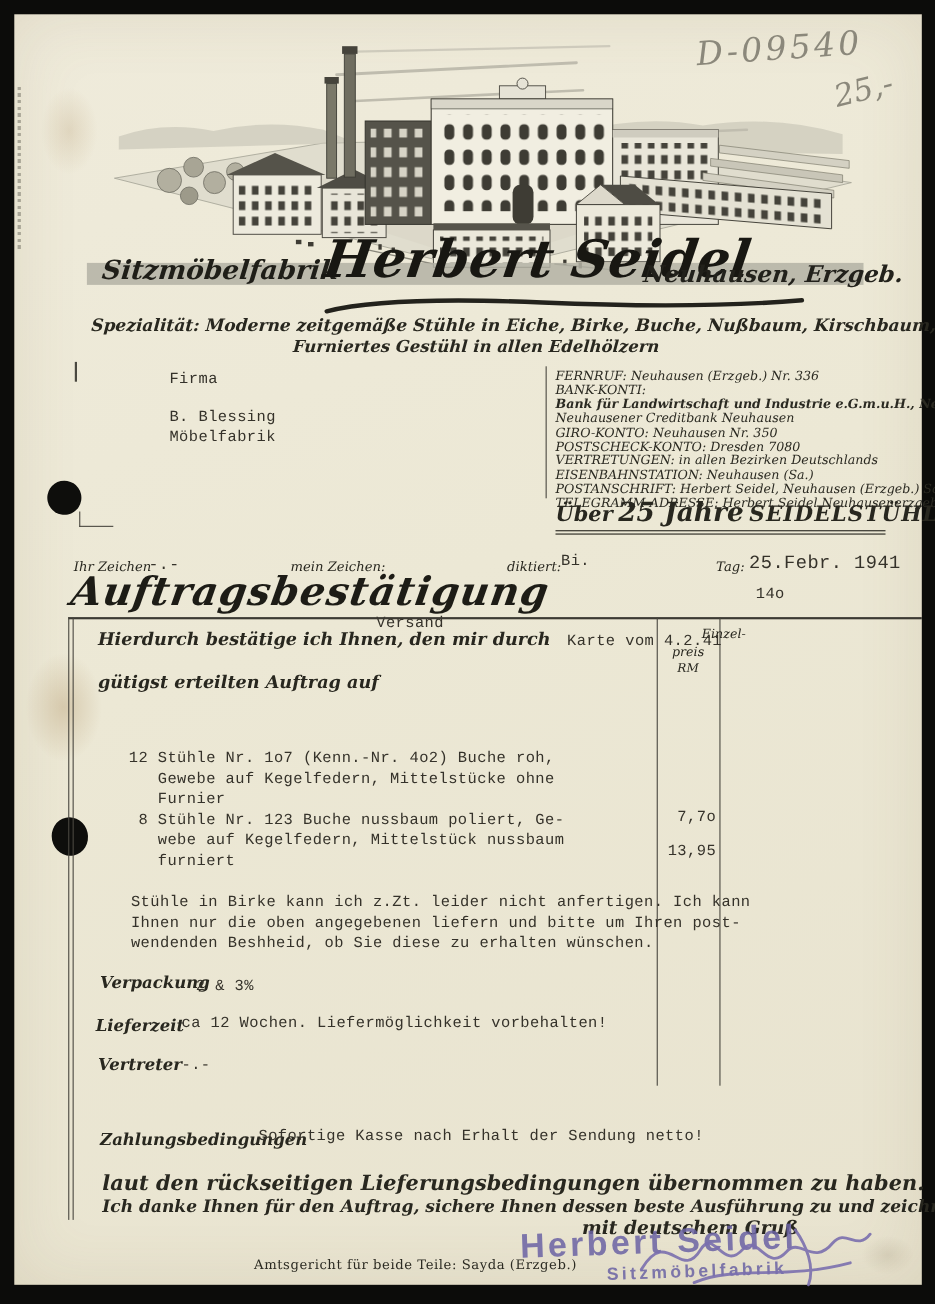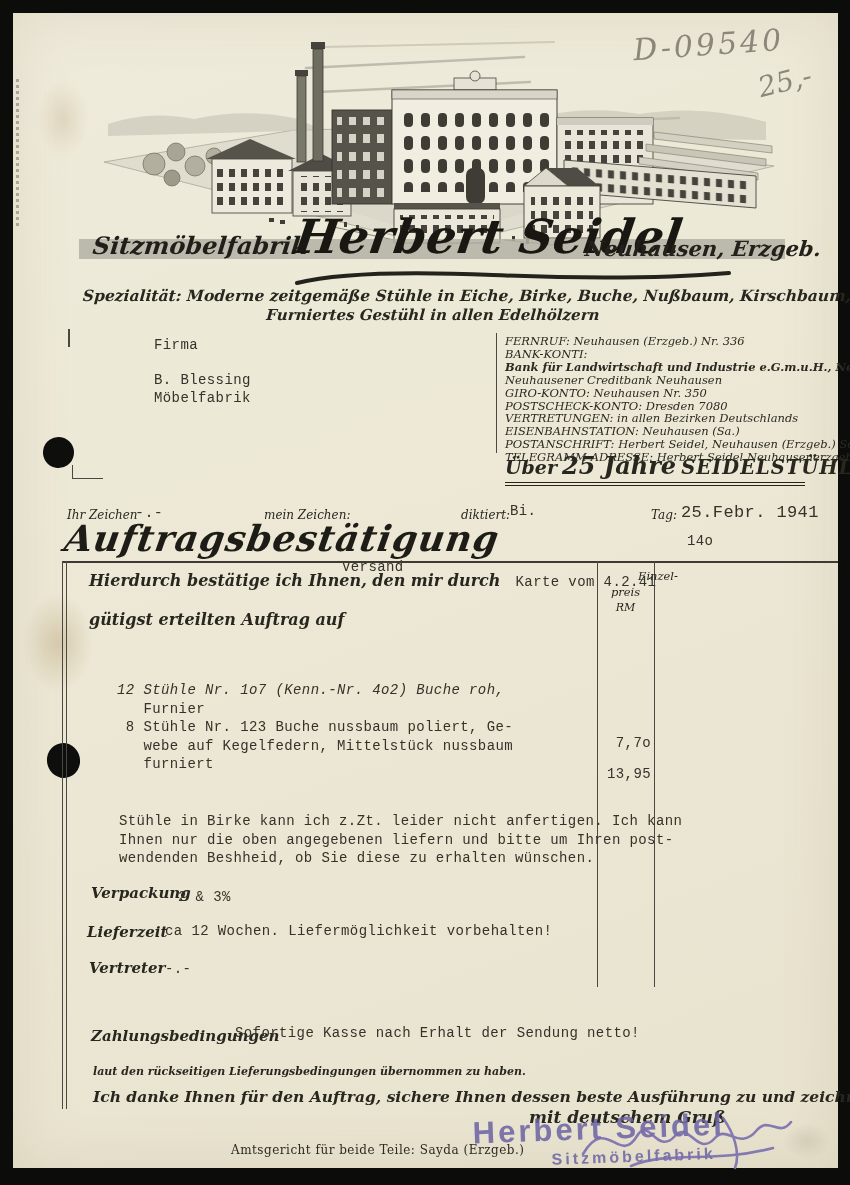--- a/index.html
+++ b/index.html
@@ -193,21 +193,22 @@
     <div class="scr" style="font-size:11px;line-height:16px;">RM</div>
   </div>
 
   <div class="abs nowrap" style="left:76px;top:558px;">
     <span class="scr" style="font-size:16px;font-weight:bold;">Hierdurch bestätige ich Ihnen, den mir durch</span>
     <span class="tw" style="margin-left:10px;">Karte vom 4.2.41</span>
   </div>
   <div class="abs scr nowrap" style="left:76px;top:597px;font-size:16px;font-weight:bold;">gütigst erteilten Auftrag auf</div>
 
   <div class="abs" style="left:104px;top:668px;">
-    <div class="tw" style="line-height:18.6px;font-style:italic;">12 Stühle Nr. 1o7 (Kenn.-Nr. 4o2) Buche roh,</div>
+    <div class="tw" style="line-height:18.6px;">12 Stühle Nr. 1o7 (Kenn.-Nr. 4o2) Buche roh,</div>
+    <div class="tw" style="line-height:18.6px;">   Gewebe auf Kegelfedern, Mittelstücke ohne</div>
     <div class="tw" style="line-height:18.6px;">   Furnier</div>
     <div class="tw" style="line-height:18.6px;"> 8 Stühle Nr. 123 Buche nussbaum poliert, Ge-</div>
     <div class="tw" style="line-height:18.6px;">   webe auf Kegelfedern, Mittelstück nussbaum</div>
     <div class="tw" style="line-height:18.6px;">   furniert</div>
   </div>
   <div class="abs tw" style="left:538px;top:701px;width:100px;text-align:right;margin-top:21px;">7,7o</div>
   <div class="abs tw" style="left:538px;top:753px;width:100px;text-align:right;">13,95</div>
 
   <div class="abs" style="left:106px;top:799px;">
     <div class="tw" style="line-height:18.6px;">Stühle in Birke kann ich z.Zt. leider nicht anfertigen. Ich kann</div>
@@ -218,21 +219,21 @@
   <div class="abs scr nowrap" style="left:78px;top:871px;font-size:15px;font-weight:bold;">Verpackung</div>
   <div class="abs tw" style="left:165px;top:876px;">2 &amp; 3%</div>
   <div class="abs scr nowrap" style="left:74px;top:910px;font-size:15px;font-weight:bold;">Lieferzeit</div>
   <div class="abs tw" style="left:152px;top:910px;">ca 12 Wochen. Liefermöglichkeit vorbehalten!</div>
   <div class="abs scr nowrap" style="left:76px;top:946px;font-size:15px;font-weight:bold;">Vertreter</div>
   <div class="abs tw" style="left:152px;top:948px;">-.-</div>
 
   <div class="abs scr nowrap" style="left:78px;top:1014px;font-size:15px;font-weight:bold;">Zahlungsbedingungen</div>
   <div class="abs tw" style="left:222px;top:1012px;">Sofortige Kasse nach Erhalt der Sendung netto!</div>
 
-  <div class="abs scr nowrap" style="left:80px;top:1052px;font-size:11px;font-weight:bold;text-align:right;">laut den rückseitigen Lieferungsbedingungen übernommen zu haben.</div>
+  <div class="abs scr nowrap" style="left:80px;top:1052px;font-size:19px;font-weight:bold;text-align:right;">laut den rückseitigen Lieferungsbedingungen übernommen zu haben.</div>
   <div class="abs scr nowrap" style="left:80px;top:1074px;font-size:15.5px;font-weight:bold;">Ich danke Ihnen für den Auftrag, sichere Ihnen dessen beste Ausführung zu und zeichne</div>
   <div class="abs scr nowrap" style="left:516px;top:1094px;font-size:17px;font-weight:bold;">mit deutschem Gruß</div>
 
   <div class="abs nowrap" style="left:218px;top:1130px;font-size:12px;color:#2b2a22;letter-spacing:.5px;">Amtsgericht für beide Teile: Sayda (Erzgeb.)</div>
 
   <div class="abs" style="left:460px;top:1098px;transform:rotate(-2deg);opacity:.85;">
     <div class="stampTxt nowrap" style="font-size:31px;font-weight:bold;letter-spacing:3px;">Herbert Seidel</div>
     <div class="stampTxt nowrap" style="font-size:16px;font-weight:bold;letter-spacing:3px;margin:2px 0 0 78px;">Sitzmöbelfabrik</div>
   </div>
 

